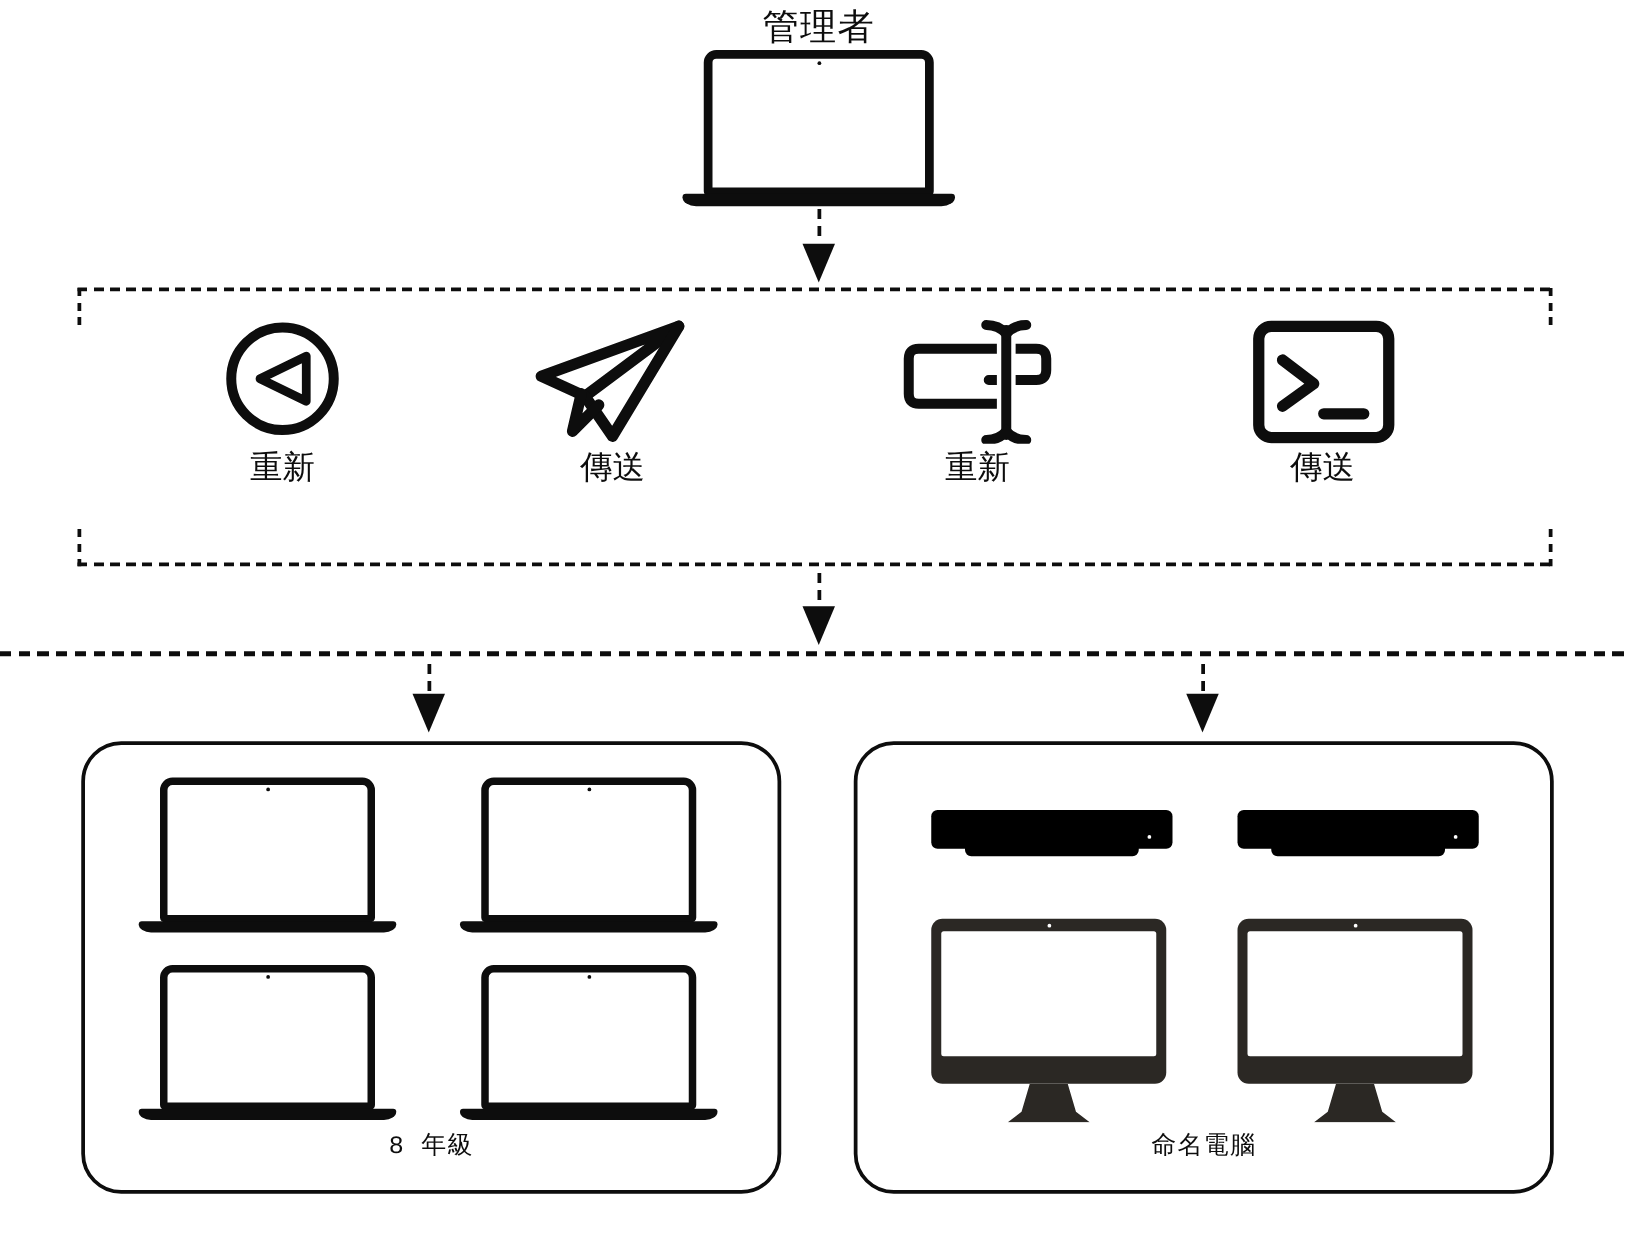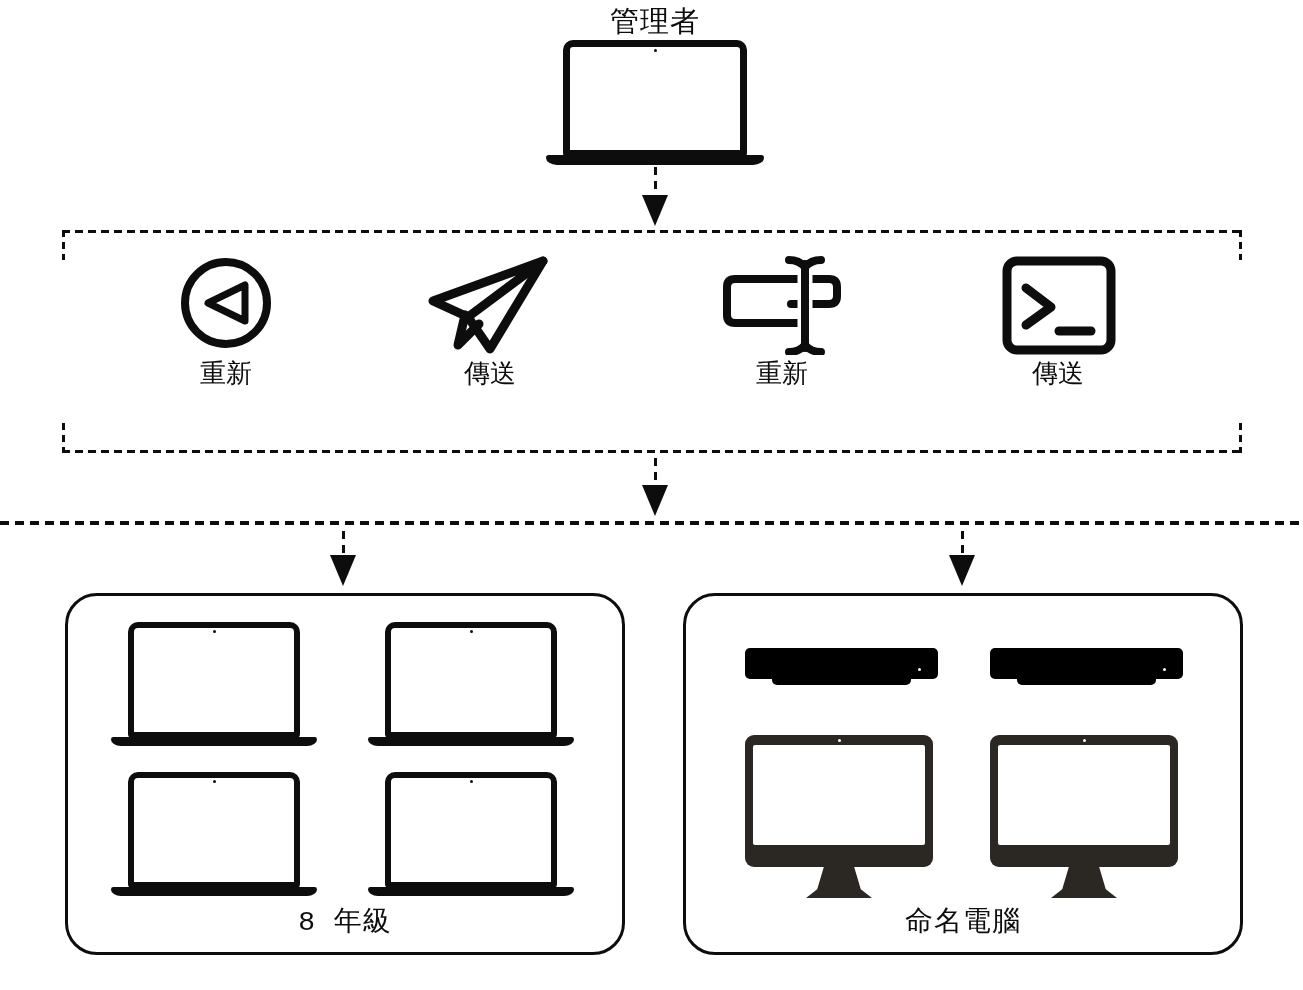--- a/index.html
+++ b/index.html
@@ -7,21 +7,21 @@
     position:relative; width:1303px; height:990px; overflow:hidden;
     font-family:"Liberation Sans", sans-serif; color:#0d0d0d;
     -webkit-font-smoothing:antialiased;
   }
   .abs { position:absolute;font-family:Liberation Mono, monospace; }
 
   
   .admin-label { left:490px; top:2px; width:330px; text-align:center;
                  font-size:29px; font-weight:500; letter-spacing:1px; }
   .action-label { font-size:26px; line-height:33px; text-align:center; margin-top:4px; }
-  .group-label { left:0; right:0; top:306px; text-align:center; font-size:28px; letter-spacing:1px; }
+  .group-label { left:0; right:0; top:306px; text-align:center; font-size:20px; letter-spacing:1px; }
 
   
   .varrow { display:flex; flex-direction:column; align-items:center; width:30px; }
   .varrow .dash { width:3px;
     background:repeating-linear-gradient(180deg,#0d0d0d 0 8px,transparent 8px 14px); }
   .varrow .head { width:0; height:0;
     border-left:13px solid transparent; border-right:13px solid transparent;
     border-top:31px solid #0d0d0d; }
 
   

